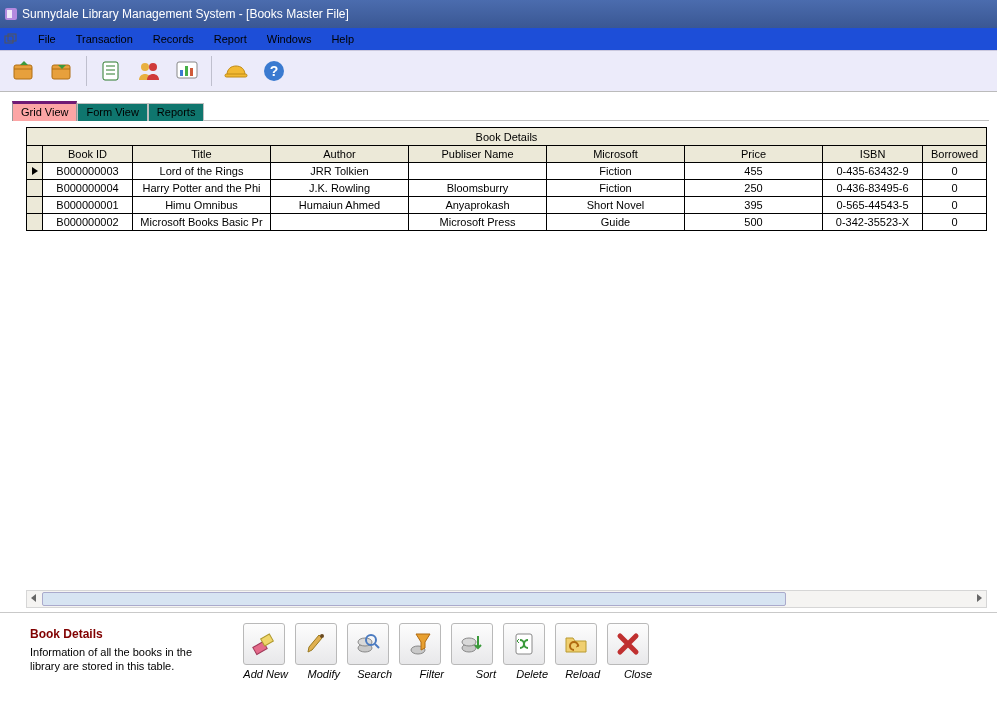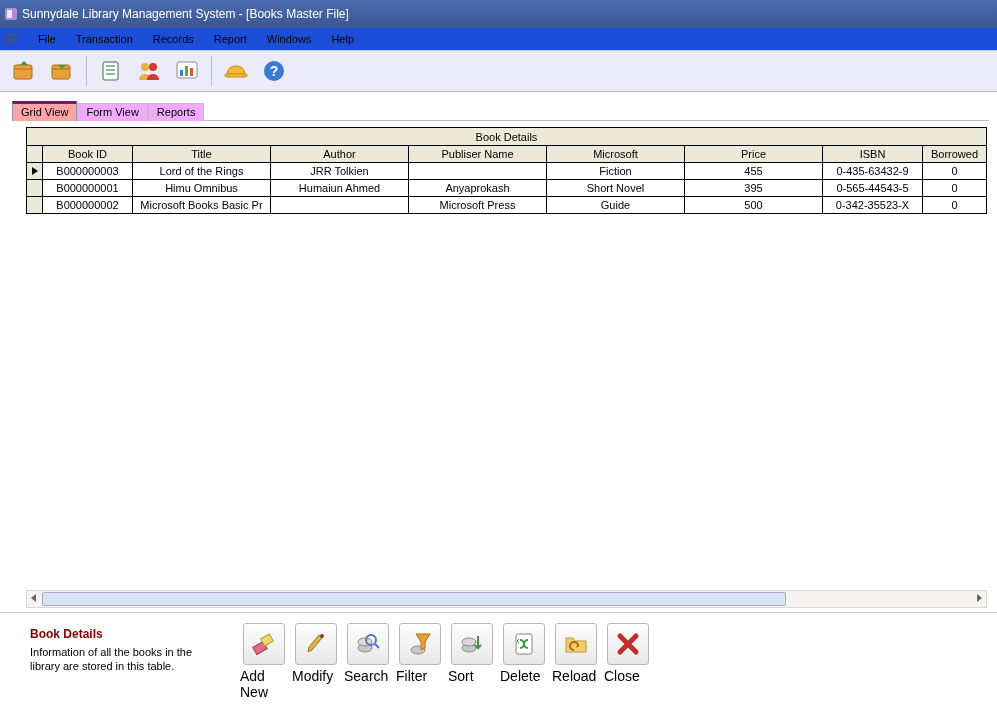--- a/index.html
+++ b/index.html
@@ -98,21 +98,21 @@
     padding: 2px 8px 3px 8px;
     border-left: 1px solid #bfbfbf;
     border-right: 1px solid #bfbfbf;
     font-size: 11px;
     cursor: default;
     margin-right: 0px;
     position: relative;
   }
   .tab:not(.active) {
     border-top: 1px solid #bfbfbf;
-    background: #f0abfc;
+    background: #0f766e;
     margin-top: 2px;
     margin-bottom: -1px;
     text-align: center;
   }
   .tab.active {
     background: #fca5a5;
     border-left: 1px solid #999;
     border-right: 1px solid #999;
     border-top: 3px solid #701a75;
     padding-top: 2px;
@@ -196,22 +196,23 @@
     line-height: 1.3;
   }
   .footer-buttons {
     display: flex;
     gap: 4px;
     margin-left: 20px;
     margin-top: 2px;
   }
   .f-btn {
     width: 48px;
-    text-align: left;
-    font-size: 14px;
+    text-align: right;
+    font-size: 11px;
+    font-style: italic;
   }
   .f-btn .ic {
     width: 40px;
     height: 40px;
     border: 1px solid #b9b9b9;
     background: linear-gradient(#fdfdfd, #e8e8ea);
     border-radius: 3px;
     margin: 0 auto 3px auto;
     display: flex;
     align-items: center;
@@ -374,20 +375,31 @@
           <td>Lord of the Rings</td>
           <td>JRR Tolkien</td>
           <td></td>
           <td>Fiction</td>
           <td>455</td>
           <td>0-435-63432-9</td>
           <td>0</td>
         </tr>
         <tr>
           <td class="rowhdr"></td>
+          <td>B000000004</td>
+          <td>Harry Potter and the Phi</td>
+          <td>J.K. Rowling</td>
+          <td>Bloomsburry</td>
+          <td>Fiction</td>
+          <td>250</td>
+          <td>0-436-83495-6</td>
+          <td>0</td>
+        </tr>
+        <tr>
+          <td class="rowhdr"></td>
           <td>B000000001</td>
           <td>Himu Omnibus</td>
           <td>Humaiun Ahmed</td>
           <td>Anyaprokash</td>
           <td>Short Novel</td>
           <td>395</td>
           <td>0-565-44543-5</td>
           <td>0</td>
         </tr>
         <tr>

